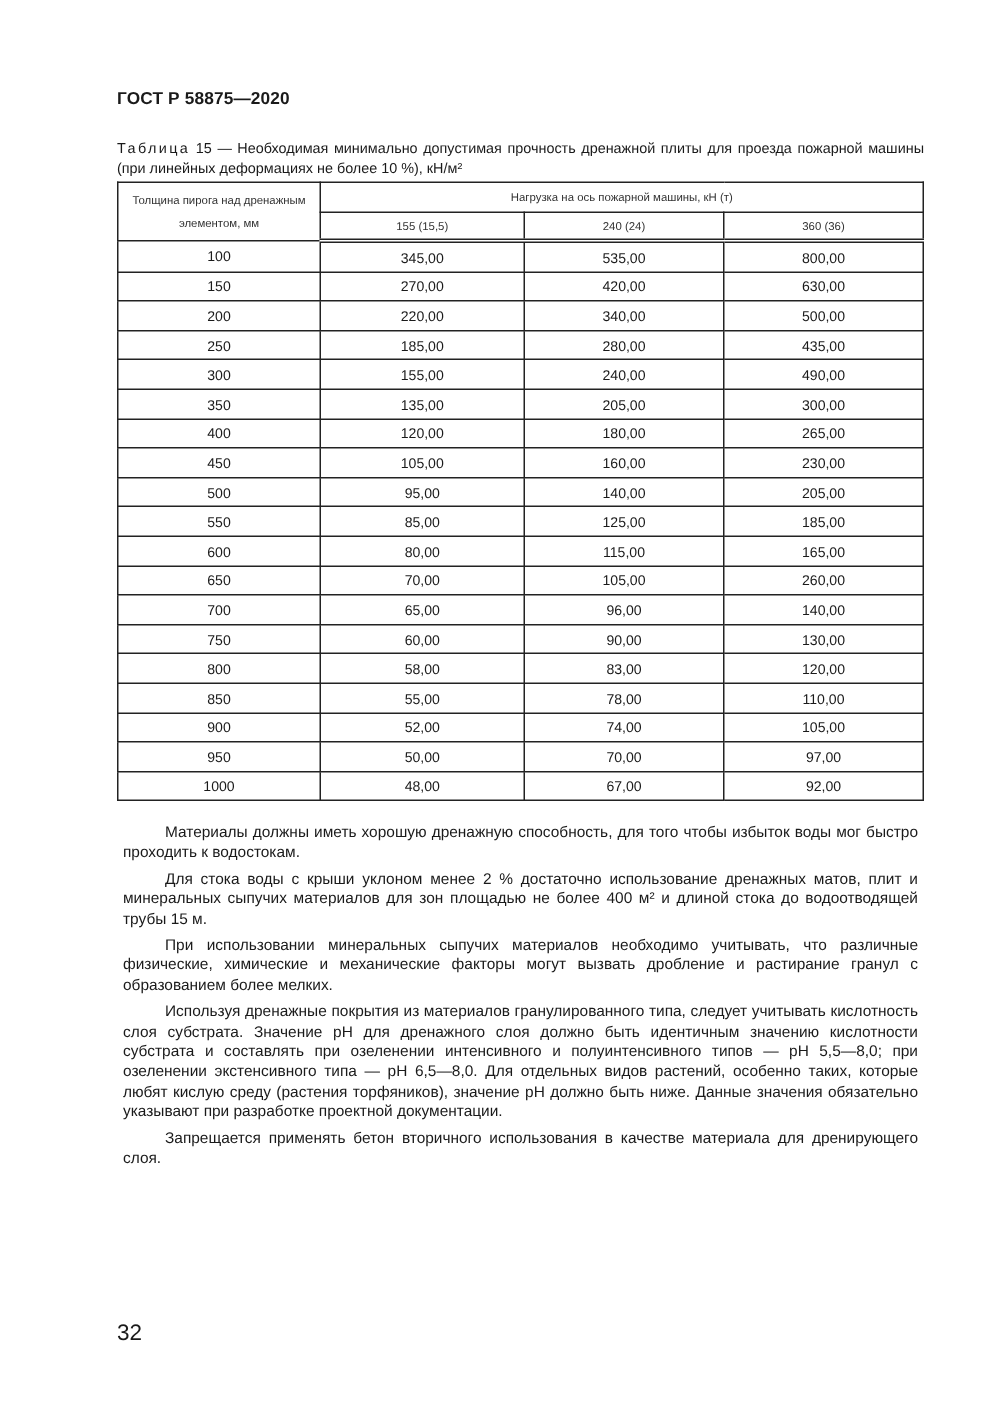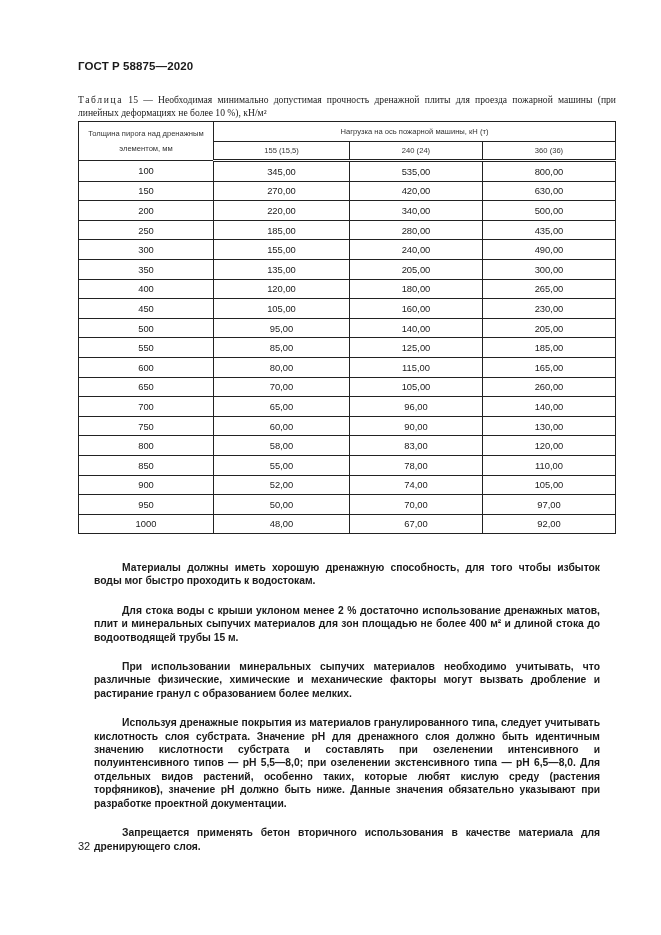--- a/index.html
+++ b/index.html
@@ -1,34 +1,34 @@
 <!DOCTYPE html>
 <html><head>
 <meta charset="utf-8">
 <style>
   html, body { margin: 0; padding: 0; background: #ffffff; }
   body { width: 661px; height: 935px; position: relative; overflow: hidden;
          font-family: "Liberation Sans", sans-serif; color: #1a1a1a; }
   .doc-header { position: absolute; left: 78px; top: 60px; font-size: 11.5px; font-weight: bold; letter-spacing: 0.1px; }
-  .caption { position: absolute; left: 78px; top: 93px; width: 538px; font-size: 9.6px; line-height: 13px; text-align: justify; font-family: Liberation Serif, serif; }
+  .caption { position: absolute; left: 78px; top: 93px; width: 538px; font-size: 9.6px; line-height: 13px; text-align: justify; }
   .caption .spaced { letter-spacing: 1.6px; }
   table.data { position: absolute; left: 78px; top: 121px; width: 537px; border-collapse: collapse; font-size: 9.4px; table-layout: fixed; }
   table.data td, table.data th { border: 1px solid #222; text-align: center; padding: 0; font-weight: normal; }
   table.data col.c0 { width: 135px; }
   table.data col.c1 { width: 136px; }
   table.data col.c2 { width: 133px; }
   table.data col.c3 { width: 133px; }
   table.data thead th { font-size: 7.6px; color: #333; }
   table.data thead tr.h1 th { height: 19px; }
   table.data thead tr.h2 th { height: 17px; border-bottom: 3px double #222; }
   table.data thead th.corner { line-height: 15px; }
   table.data tbody td { height: 18.6px; }
   .body-text { position: absolute; left: 78px; top: 545px; width: 538px; font-size: 10.3px; line-height: 13.4px; text-align: justify; }
-  .body-text p { margin: 16px; text-indent: 28px; font-weight: bold; }
-  .page-number { position: absolute; left: 78px; top: 840px; font-size: 11px; text-align: right; }
+  .body-text p { margin: 4px; text-indent: 28px; }
+  .page-number { position: absolute; left: 78px; top: 880px; font-size: 15px; text-align: right; }
 </style>
 </head>
 <body>
 
 <div class="doc-header">ГОСТ Р 58875—2020</div>
 
 <div class="caption"><span class="spaced">Таблица</span> <span>15</span><span> — Необходимая минимально допустимая прочность дренажной плиты для проезда пожарной машины (при линейных деформациях не более 10 %), кН/м²</span></div>
 
 <table class="data">
   <colgroup>

